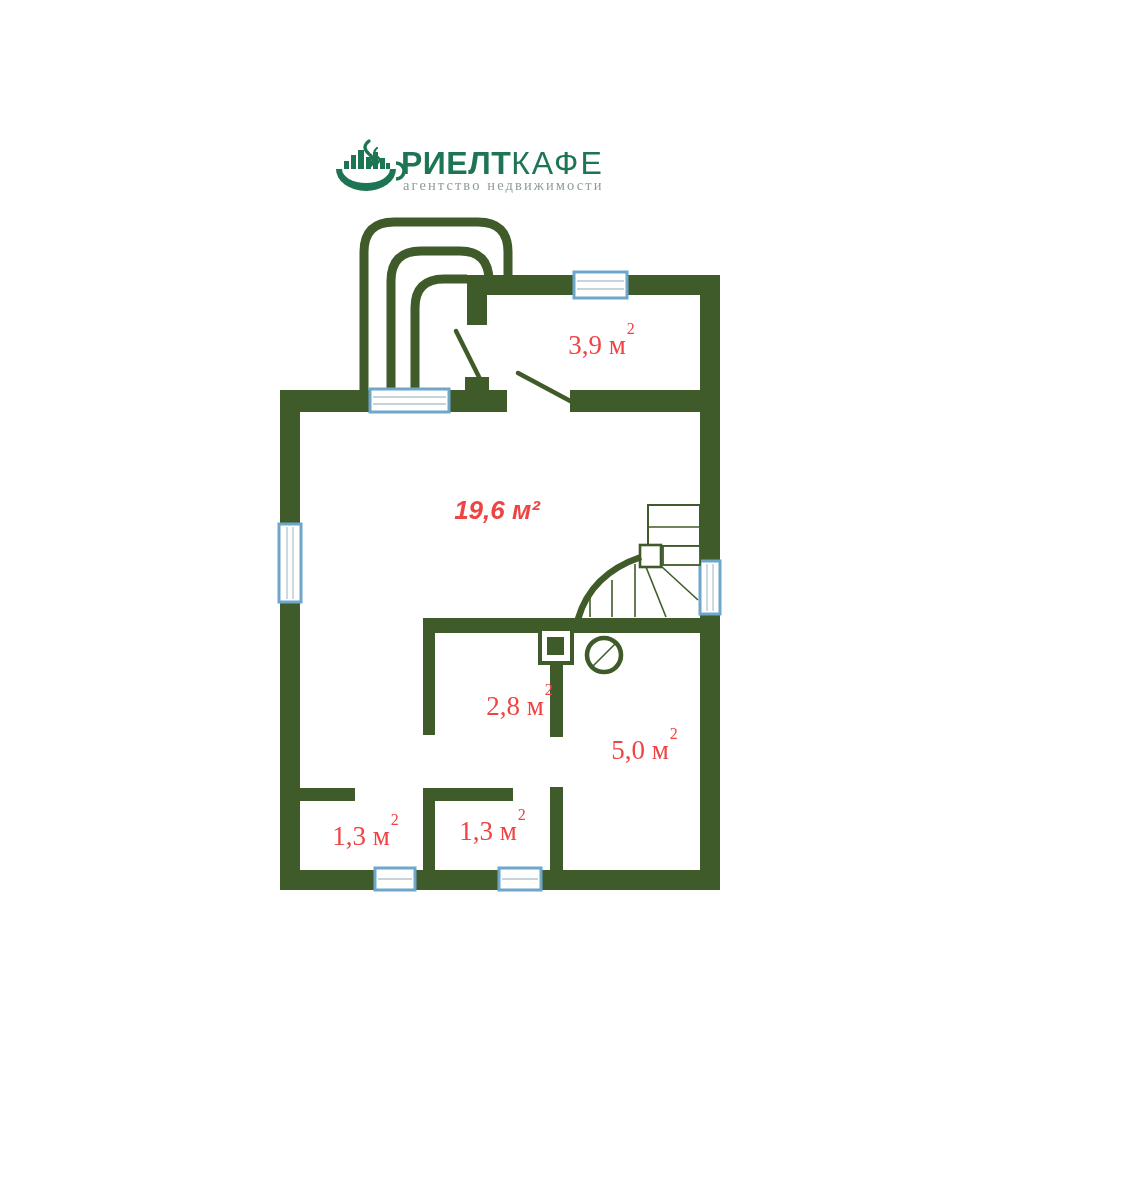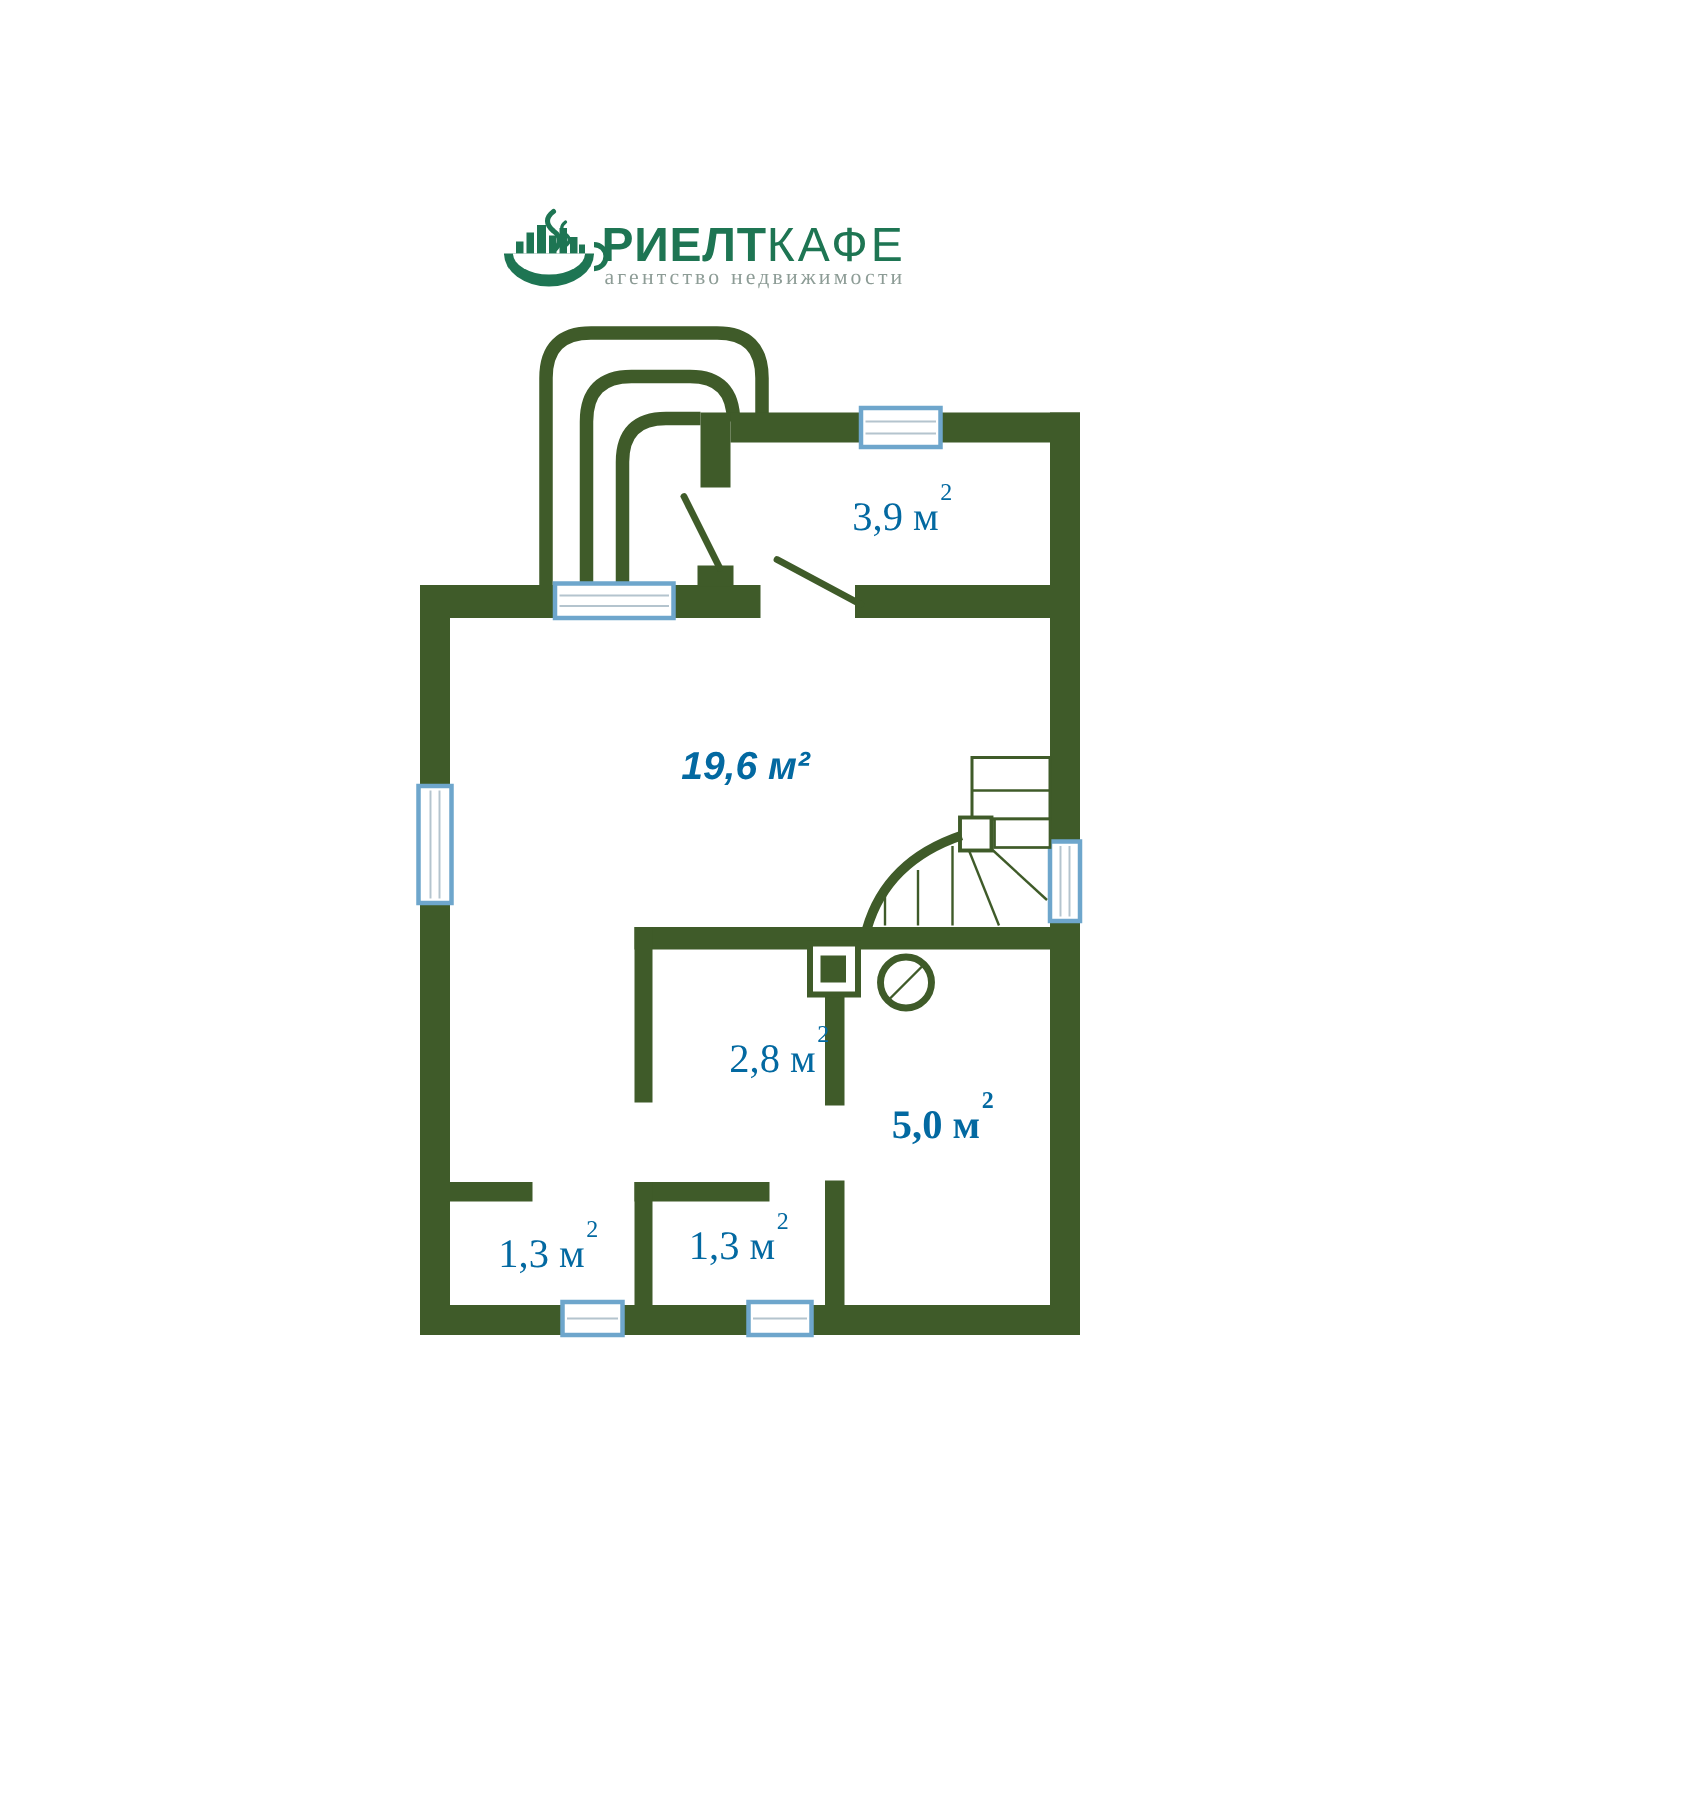--- a/index.html
+++ b/index.html
@@ -22,21 +22,21 @@
   .logo-title .light{font-weight:300;letter-spacing:2px;}
   .logo-subtitle{
     position:absolute;left:403px;top:178px;
     font-family:Liberation Serif, serif;
     font-size:14.5px;letter-spacing:2.1px;line-height:1;
     color:#8d9c96;white-space:nowrap;font-weight:400;
   }
   
   .room-label{
     position:absolute;transform:translate(-50%,-50%);
-    color:#0369a1;white-space:nowrap;
+    color:#ef4444;white-space:nowrap;
     font-family:"Liberation Serif", serif;
     font-size:27px;line-height:1;
   }
   .room-label sup{
     font-size:16px;line-height:0;position:relative;top:-10px;left:1px;
   }
   .room-label.sans-bold{
     font-family:"Liberation Sans", sans-serif;
     font-weight:700;font-size:26px;
   }
@@ -154,19 +154,19 @@
 
   <div class="logo-title"><span class="bold">РИЕЛТ</span><span class="light">КАФЕ</span></div>
   <div class="logo-subtitle">агентство недвижимости</div>
 
   <div class="room-label" style="left:601px;top:345px;"><span>3,9 м</span><sup>2</sup></div>
 
   <div class="room-label sans-bold" style="left:497px;top:510px;font-style:italic;">19,6 м²</div>
 
   <div class="room-label" style="left:519px;top:706px;"><span>2,8 м</span><sup>2</sup></div>
 
-  <div class="room-label" style="left:628px;top:750px;font-weight:bold;"><span>5,0 м</span><sup>2</sup></div>
+  <div class="room-label" style="left:644px;top:750px;"><span>5,0 м</span><sup>2</sup></div>
 
   <div class="room-label" style="left:365px;top:836px;"><span>1,3 м</span><sup>2</sup></div>
 
   <div class="room-label" style="left:492px;top:831px;"><span>1,3 м</span><sup>2</sup></div>
 
 </div>
 
 </body></html>

